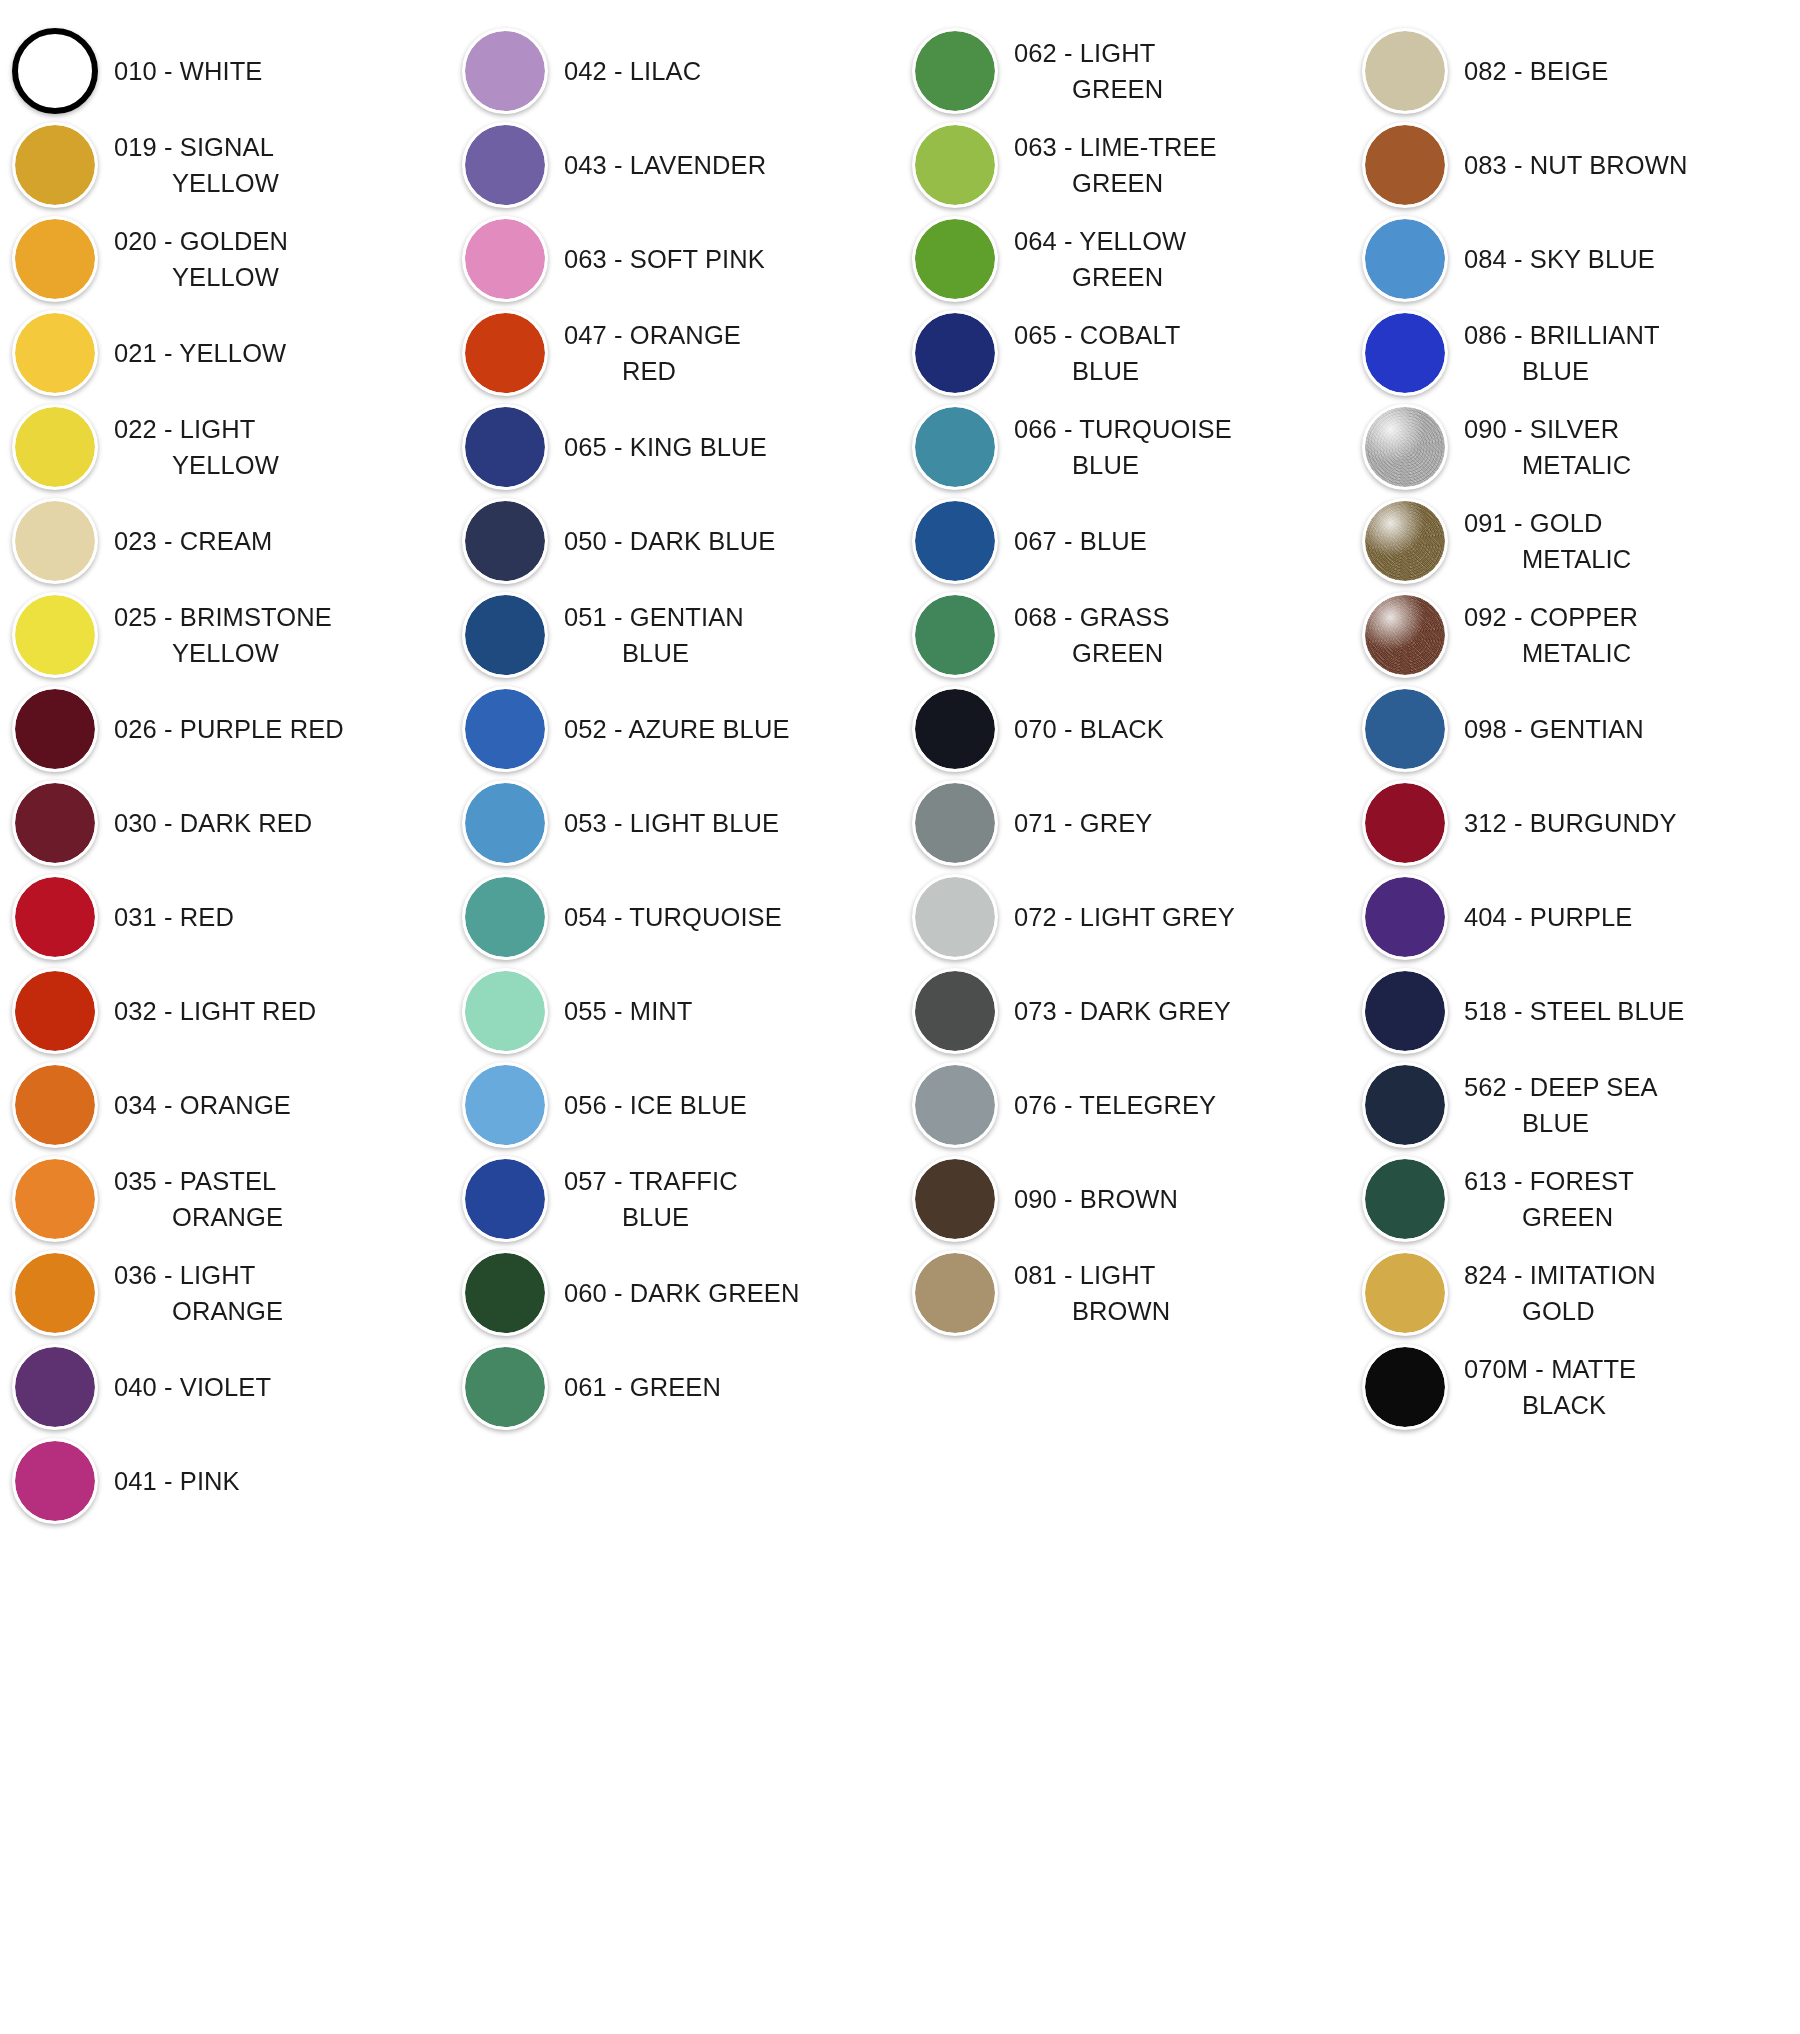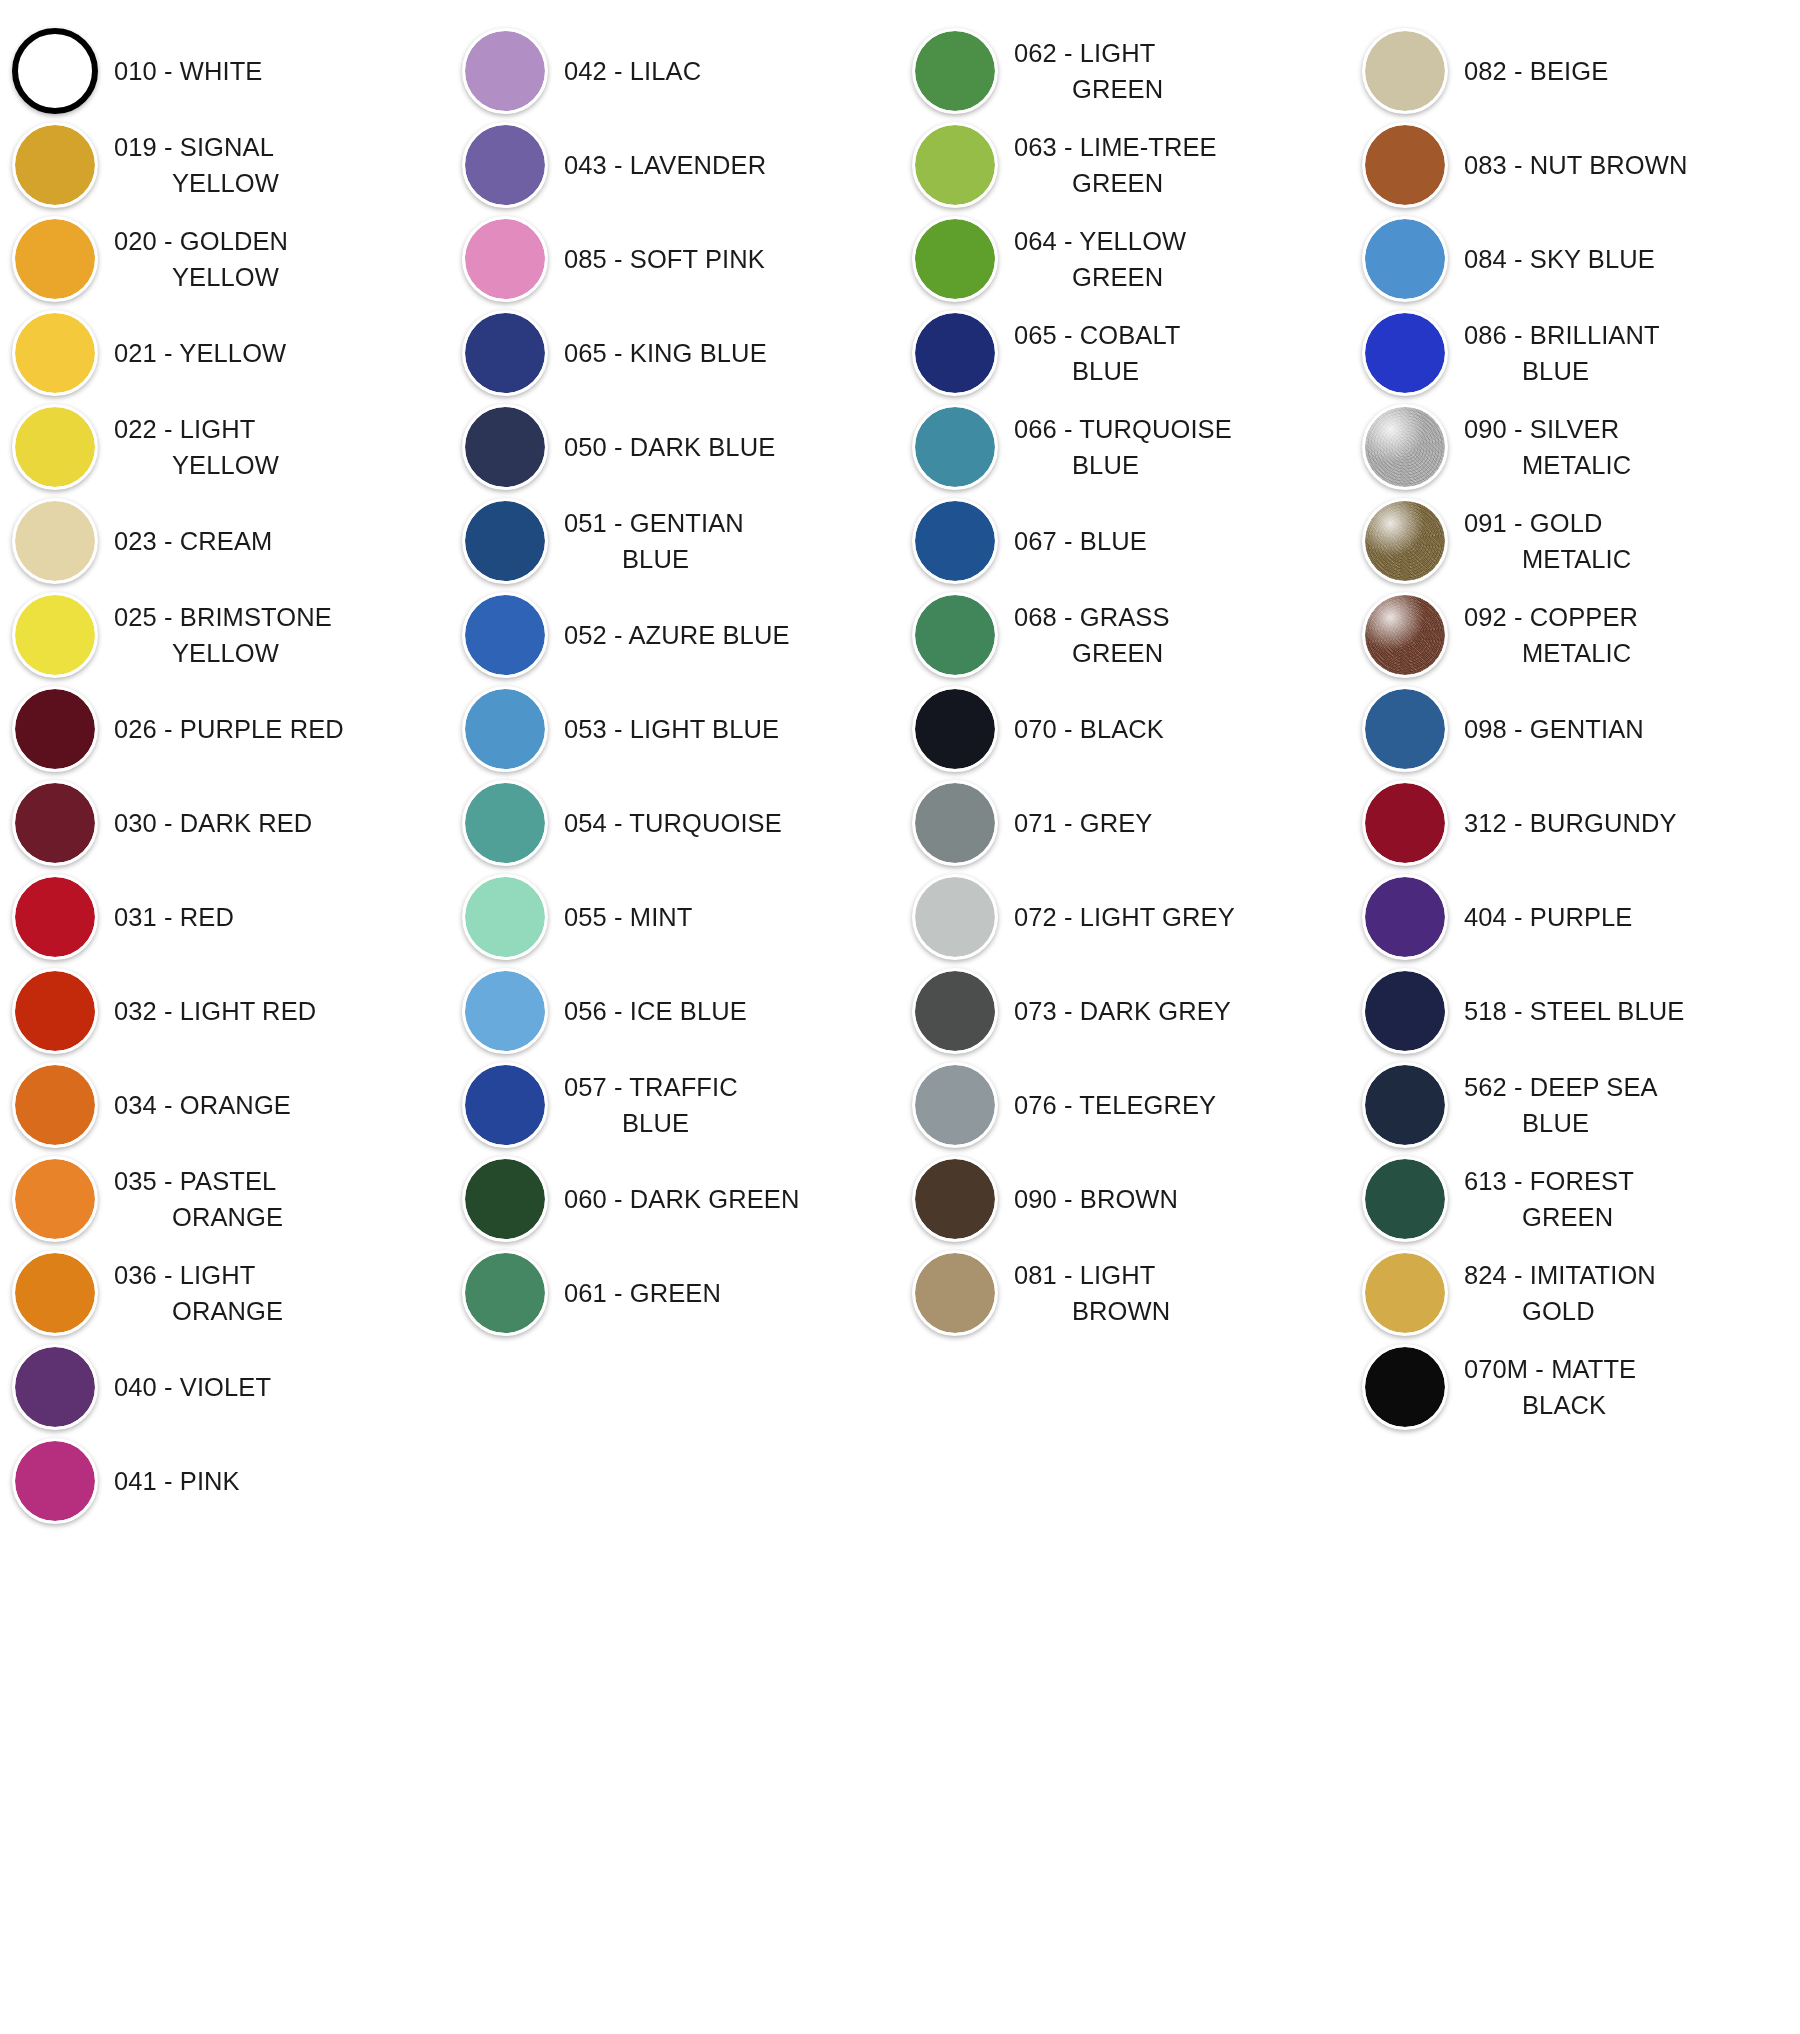--- a/index.html
+++ b/index.html
@@ -203,21 +203,27 @@
       <div class="swatch-row">
         <div class="dot-wrap">
           <div class="dot" title="LAVENDER" style="background-color: rgb(111, 95, 163);"></div>
         </div>
         <div class="label"><span>043 - LAVENDER</span></div>
       </div>
       <div class="swatch-row">
         <div class="dot-wrap">
           <div class="dot" title="SOFT PINK" style="background-color: rgb(225, 139, 191);"></div>
         </div>
-        <div class="label"><span>085 - SOFT PINK</span></div>
+        <div class="label"><span>063 - SOFT PINK</span></div>
+      </div>
+      <div class="swatch-row">
+        <div class="dot-wrap">
+          <div class="dot" title="ORANGE RED" style="background-color: rgb(202, 60, 16);"></div>
+        </div>
+        <div class="label"><span>047 - ORANGE</span><span class="ln2">RED</span></div>
       </div>
       <div class="swatch-row">
         <div class="dot-wrap">
           <div class="dot" title="KING BLUE" style="background-color: rgb(43, 58, 126);"></div>
         </div>
         <div class="label"><span>065 - KING BLUE</span></div>
       </div>
       <div class="swatch-row">
         <div class="dot-wrap">
           <div class="dot" title="DARK BLUE" style="background-color: rgb(44, 53, 85);"></div>

